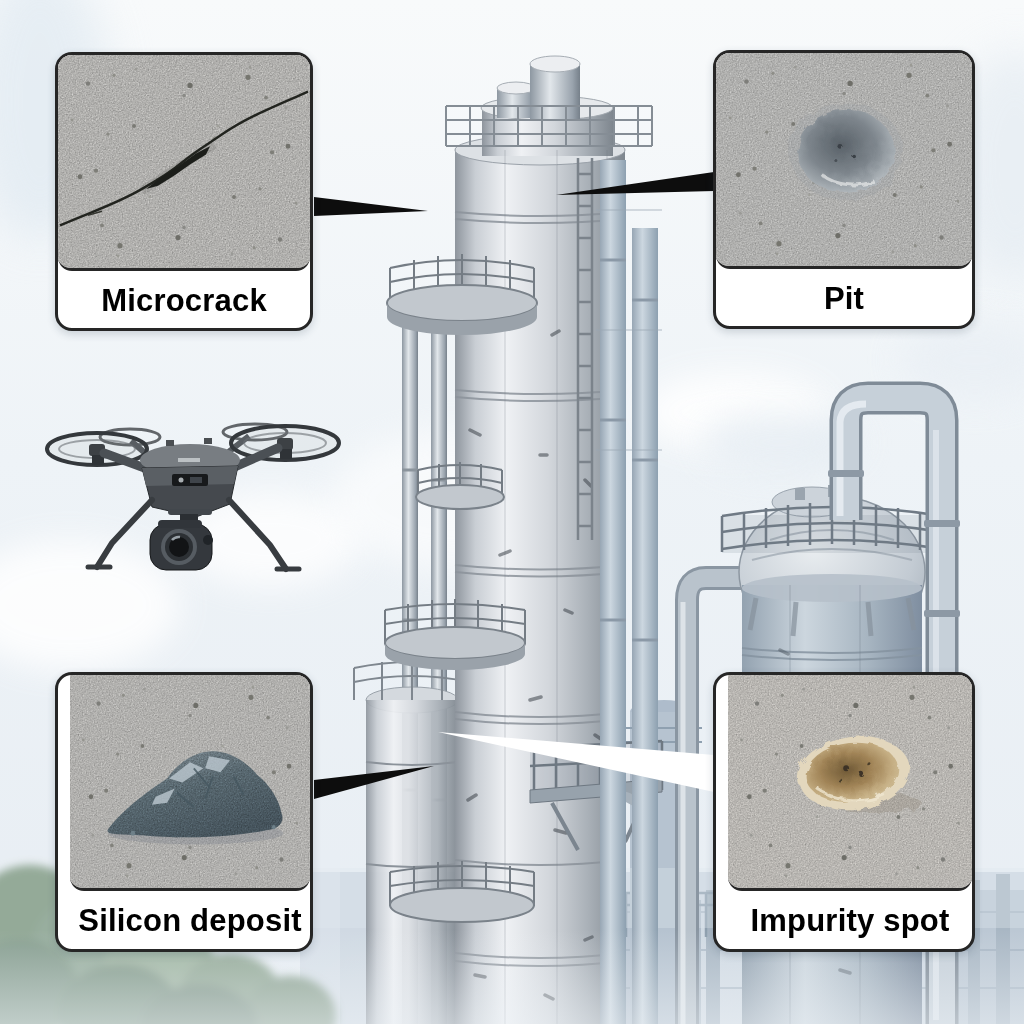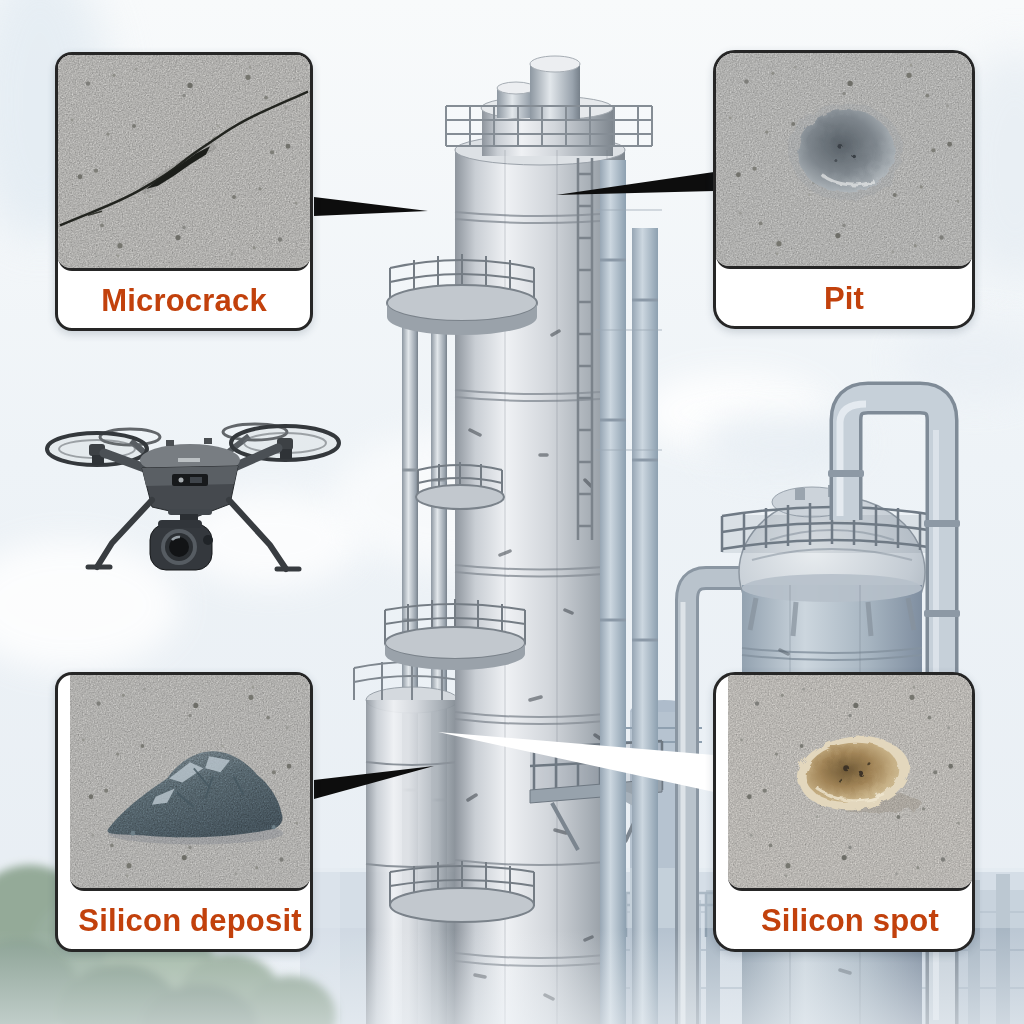--- a/index.html
+++ b/index.html
@@ -6,27 +6,27 @@
   .canvas{position:relative;width:1024px;height:1024px;overflow:hidden;
     background:linear-gradient(180deg,#f8fafb 0%,#eef3f7 45%,#e7edf3 100%);
     font-family:"Liberation Sans",sans-serif;}
   .cloud{position:absolute;border-radius:50%;background:#ffffff;filter:blur(16px);}
   .scene,.pointers,.drone-svg{position:absolute;left:0;top:0;}
   .pointers{z-index:4;}
   .drone-wrap{position:absolute;left:28px;top:398px;width:320px;height:205px;z-index:3;}
   .card{position:absolute;z-index:5;box-sizing:border-box;width:258px;height:279px;
     background:#fff;border:3px solid #262626;border-radius:17px;overflow:hidden;
     box-shadow:0 3px 8px rgba(40,60,80,.20);}
-  .card.wide{width:262px;border-radius:22px;}
+  .card.wide{width:262px;}
   .card.tall{height:280px;padding-left:12px;}
   .card-img{position:relative;height:213px;border-bottom:3px solid #262626;
     border-radius:0 0 14px 14px;overflow:hidden;background:#d7d6d3;}
   .card-img svg{display:block;width:100%;height:100%;}
   .card-label{display:flex;align-items:center;justify-content:center;height:60px;
-    font-weight:700;font-size:31px;color:#c2410c;letter-spacing:.2px;}
+    font-weight:700;font-size:31px;color:#000000;letter-spacing:.2px;}
   .tl{left:55px;top:52px;}
   .tr{left:713px;top:50px;}
   .bl{left:55px;top:672px;}
   .br{left:713px;top:672px;}
 </style>
 </head>
 <body>
 
 <div class="canvas">
 
@@ -448,16 +448,16 @@
           <ellipse cx="130" cy="97" rx="58" ry="36" fill="#e3d7bd" transform="rotate(-6 130 97)"></ellipse>
           <ellipse cx="128" cy="96" rx="48" ry="29" fill="url(#gImp)" transform="rotate(-6 128 96)"></ellipse>
           <circle cx="122" cy="92" r="3" fill="#3c3226"></circle>
             <circle cx="138" cy="98" r="2.5" fill="#3c3226"></circle>
           <circle cx="115" cy="103" r="2" fill="#4c3f2c"></circle>
             <circle cx="146" cy="88" r="2" fill="#4c3f2c"></circle>
           <path d="M92 112 a50 30 0 0 0 70 6" stroke="#efe6cf" stroke-width="3" fill="none" opacity=".8"></path>
         </g>
       </svg>
     </div>
-    <div class="card-label">Silicon spot</div>
+    <div class="card-label">Impurity spot</div>
   </div>
 
 </div>
 
 </body></html>

